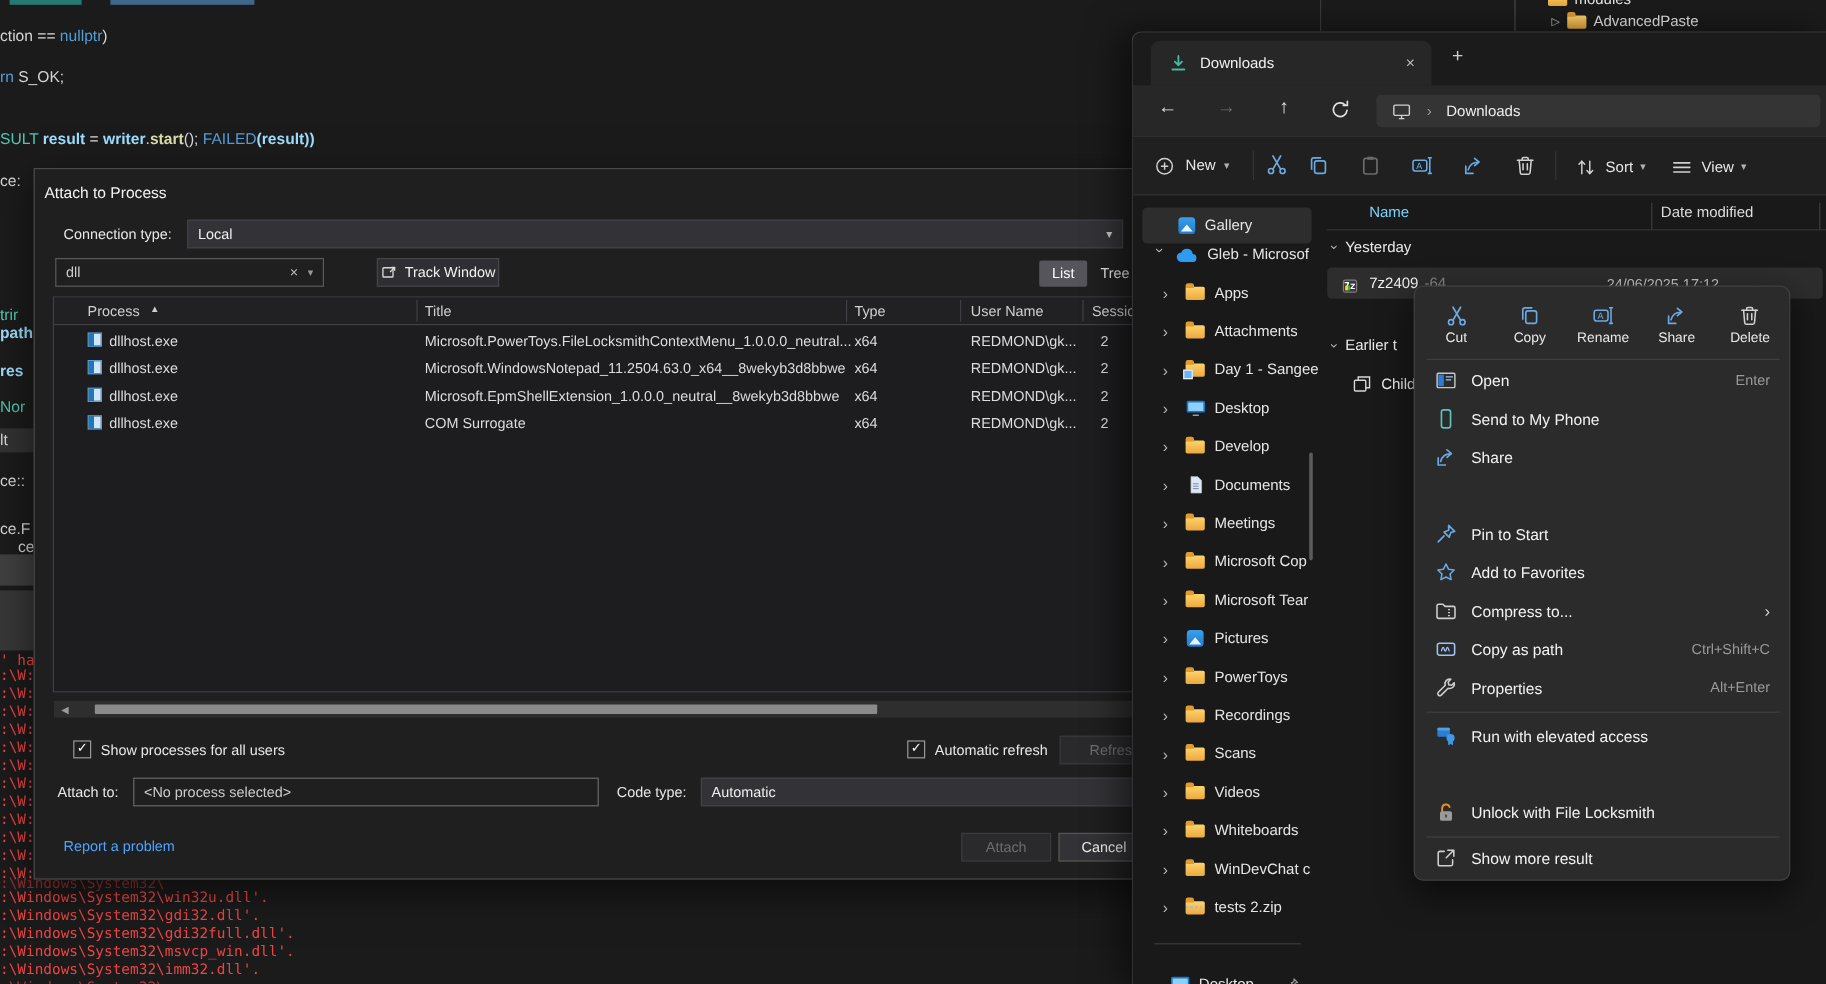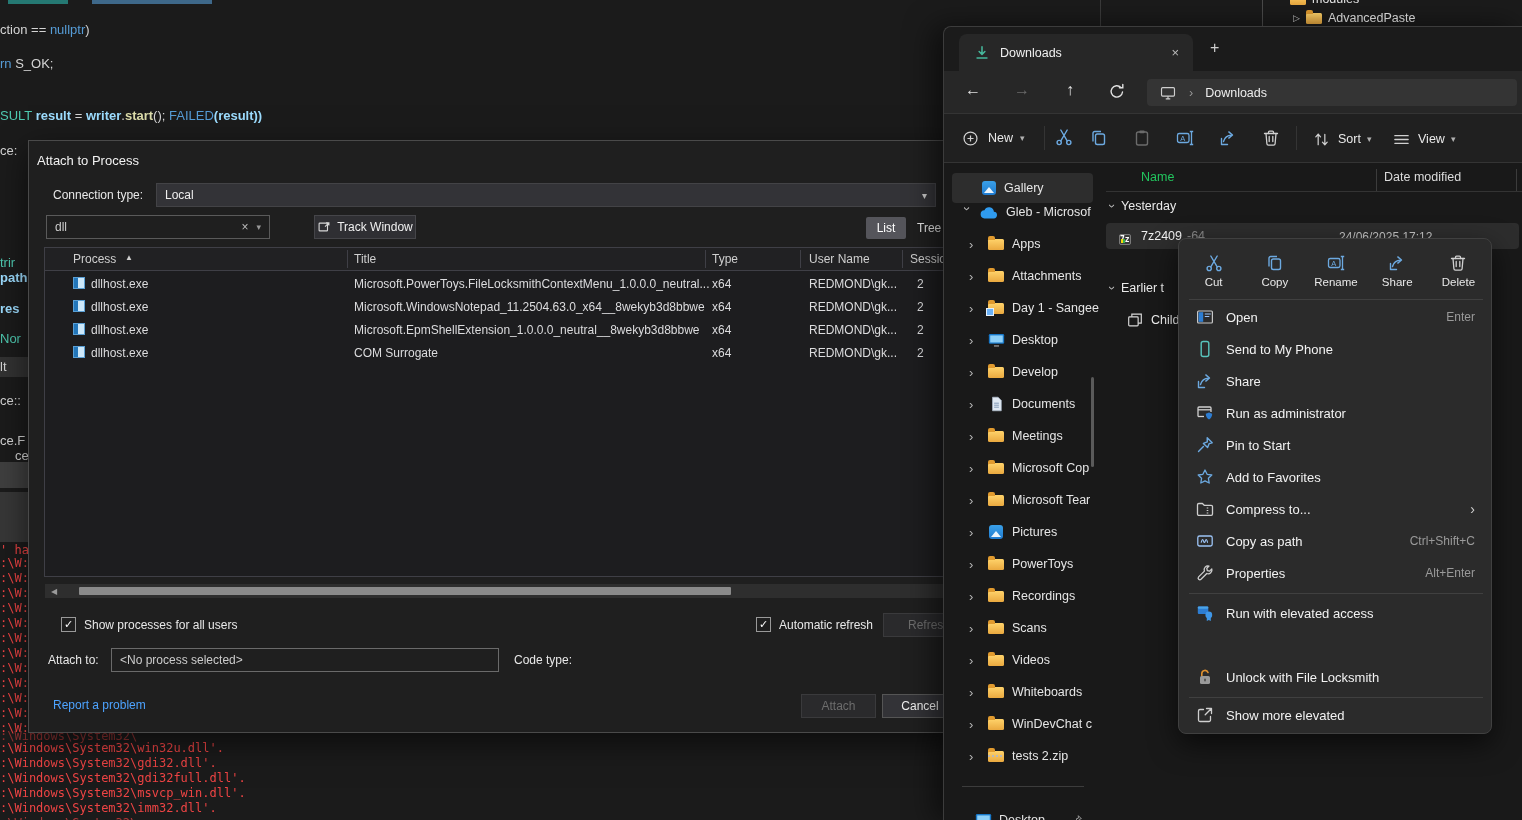--- a/index.html
+++ b/index.html
@@ -221,20 +221,23 @@
     </div>
     <div class="abs btn btn-dis" style="left:854px;top:472px;width:92px;height:24px">
         <span>Refresh</span>
       </div>
 
     <div class="abs" style="left:19px;top:512px">Attach to:</div>
     <div class="abs fld-dark" style="left:82px;top:507px;width:388px;height:24px;border-color:#6a6a6a">
       <span>&lt;No process selected&gt;</span>
     </div>
     <div class="abs" style="left:485px;top:512px">Code type:</div>
+    <div class="abs fld" style="left:555px;top:507px;width:377px;height:24px">
+      <span>Automatic</span>
+    </div>
 
     <div class="abs" style="left:24px;top:557px;color:#4da3ff">Report a problem</div>
     <div class="abs btn btn-dis" style="left:772px;top:553px;width:75px;height:24px">
         <span>Attach</span>
       </div>
     <div class="abs btn" style="left:853px;top:553px;width:76px;height:24px">
         <span>Cancel</span>
       </div>
   </div>
 
@@ -524,21 +527,21 @@
         <span class="slab">Desktop</span>
         <span style="margin-left:26px;width:12px;height:12px"><svg viewBox="0 0 20 20" width="12" height="12">
               <g fill="none" stroke="#9a9a9a" stroke-width="1.6" stroke-linejoin="round">
                 <path d="M12.2 2.8l5 5-3.1.9-1.5 3.9-4.2-4.2 3.9-1.5z"></path>
                 <path d="M8.4 11.6L3.5 16.5"></path>
               </g>
             </svg></span>
       </div>
       <div class="abs" style="left:147px;top:214px;width:3px;height:90px;background:#5a5a5a;border-radius:2px"></div>
 
-      <span class="abs" style="left:197px;top:7px;font-size:12.5px;color:#22c55e">Name</span>
+      <span class="abs" style="left:197px;top:7px;font-size:12.5px;color:#7dd3fc">Name</span>
       <span class="abs" style="left:432px;top:6px;width:1px;height:22px;background:#3c3c3c"></span>
       <span class="abs" style="left:440px;top:7px;font-size:12.5px;color:#dcdcdc">Date modified</span>
       <span class="abs" style="left:572px;top:6px;width:1px;height:22px;background:#3c3c3c"></span>
       <div class="abs" style="left:162px;top:28px;width:417px;height:1px;background:#333"></div>
 
       <div class="grouphdr" style="left:166px;top:36px">
         <span style="font-size:12px;color:#bdbdbd;display:inline-block;transform:rotate(90deg)">›</span>
         <span style="margin-left:7px">Yesterday</span>
       </div>
 
@@ -639,31 +642,20 @@
     <div class="mrow" style="top:126px">
       <span class="mic c-blue"><svg viewBox="0 0 20 20" width="20" height="20">
             <g fill="none" stroke="currentColor" stroke-width="1.4" stroke-linecap="round" stroke-linejoin="round">
               <path d="M3.5 10.5v6h6"></path>
               <path d="M5.5 13.5c1.2-4.2 3.8-6.3 8-6.3"></path>
               <path d="M10.8 3.9l3.7 3.1-3.7 3.1"></path>
             </g>
           </svg></span>
       <span class="mlab">Share</span>
     </div>
-    <div class="mrow" style="top:158px">
-      <span class="mic"><svg viewBox="0 0 20 20" width="20" height="20">
-            <g fill="none" stroke="#d0d0d0" stroke-width="1.3">
-              <path d="M3 13.5V5a1 1 0 0 1 1-1h11a1 1 0 0 1 1 1v4"></path>
-              <path d="M3 6.8h13"></path>
-              <path d="M3 13.5h6"></path>
-            </g>
-            <path d="M14 9.6l3.2 1.2c-.1 2.8-1.2 4.6-3.2 5.6-2-1-3.1-2.8-3.2-5.6z" fill="#2d7dd2"></path>
-          </svg></span>
-      <span class="mlab">Run as administrator</span>
-    </div>
     <div class="mrow" style="top:190px">
       <span class="mic"><svg viewBox="0 0 20 20" width="20" height="20">
             <g fill="none" stroke="#6ca9e0" stroke-width="1.4" stroke-linejoin="round" stroke-linecap="round">
               <path d="M12.2 2.8l5 5-3.1.9-1.5 3.9-4.2-4.2 3.9-1.5z"></path>
               <path d="M8.4 11.6L3.5 16.5"></path>
             </g>
           </svg></span>
       <span class="mlab">Pin to Start</span>
     </div>
     <div class="mrow" style="top:222px">
@@ -718,17 +710,17 @@
       <span class="mlab">Unlock with File Locksmith</span>
     </div>
     <div class="msep" style="top:458px"></div>
     <div class="mrow" style="top:460px">
       <span class="mic"><svg viewBox="0 0 20 20" width="20" height="20">
             <g fill="none" stroke="#cfcfcf" stroke-width="1.3" stroke-linecap="round" stroke-linejoin="round">
               <path d="M8.5 4.5H5A1.5 1.5 0 0 0 3.5 6v9A1.5 1.5 0 0 0 5 16.5h9a1.5 1.5 0 0 0 1.5-1.5v-3.5"></path>
               <path d="M11.5 3.5h5v5M16.2 3.8l-6 6"></path>
             </g>
           </svg></span>
-      <span class="mlab">Show more elevated</span>
+      <span class="mlab">Show more result</span>
     </div>
   </div>
 
 </div>
 
 </body></html>

